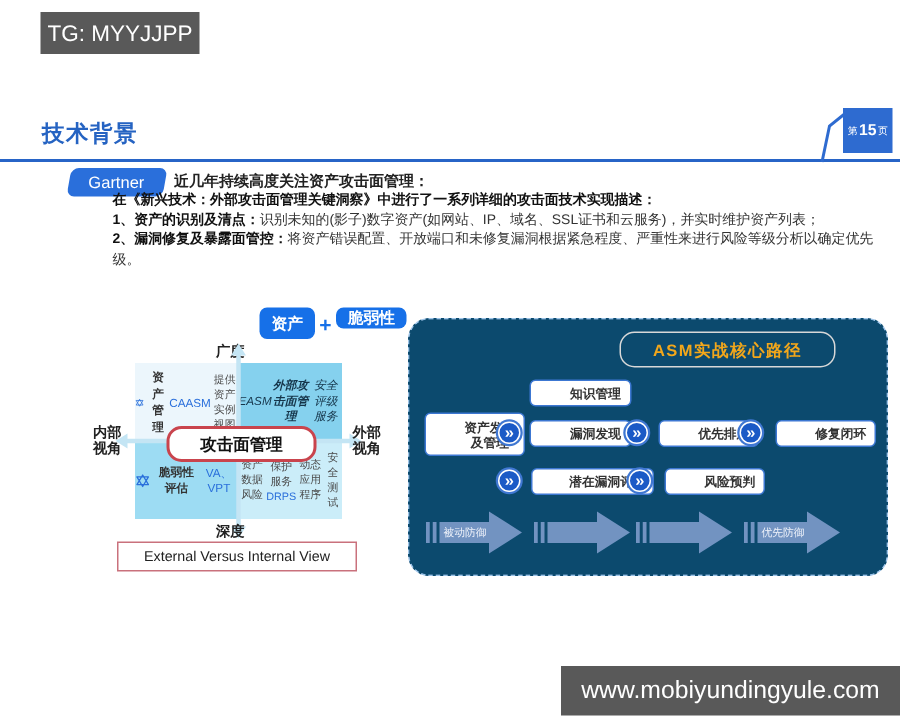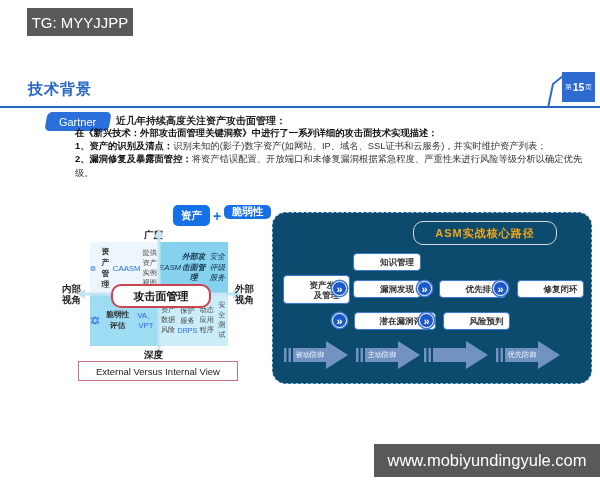--- a/index.html
+++ b/index.html
@@ -187,21 +187,20 @@
       <polygon points="9,9 42,9 42,2 64,16 42,30 42,23 9,23" fill="#7293c1"></polygon>
     </svg>
     <span class="lbl">被动防御</span>
   </div>
   <div class="abs chev" style="left:83px;top:126px;">
     <svg width="66" height="32" viewBox="0 0 66 32">
       <rect x="0" y="9" width="2.5" height="14" fill="#7293c1"></rect>
         <rect x="4.5" y="9" width="2.5" height="14" fill="#7293c1"></rect>
       <polygon points="9,9 42,9 42,2 64,16 42,30 42,23 9,23" fill="#7293c1"></polygon>
     </svg>
-    <span class="lbl">主动防御</span>
   </div>
   <div class="abs chev" style="left:151px;top:126px;">
     <svg width="66" height="32" viewBox="0 0 66 32">
       <rect x="0" y="9" width="2.5" height="14" fill="#7293c1"></rect>
         <rect x="4.5" y="9" width="2.5" height="14" fill="#7293c1"></rect>
       <polygon points="9,9 42,9 42,2 64,16 42,30 42,23 9,23" fill="#7293c1"></polygon>
     </svg>
   </div>
   <div class="abs chev" style="left:223px;top:126px;">
     <svg width="66" height="32" viewBox="0 0 66 32">

